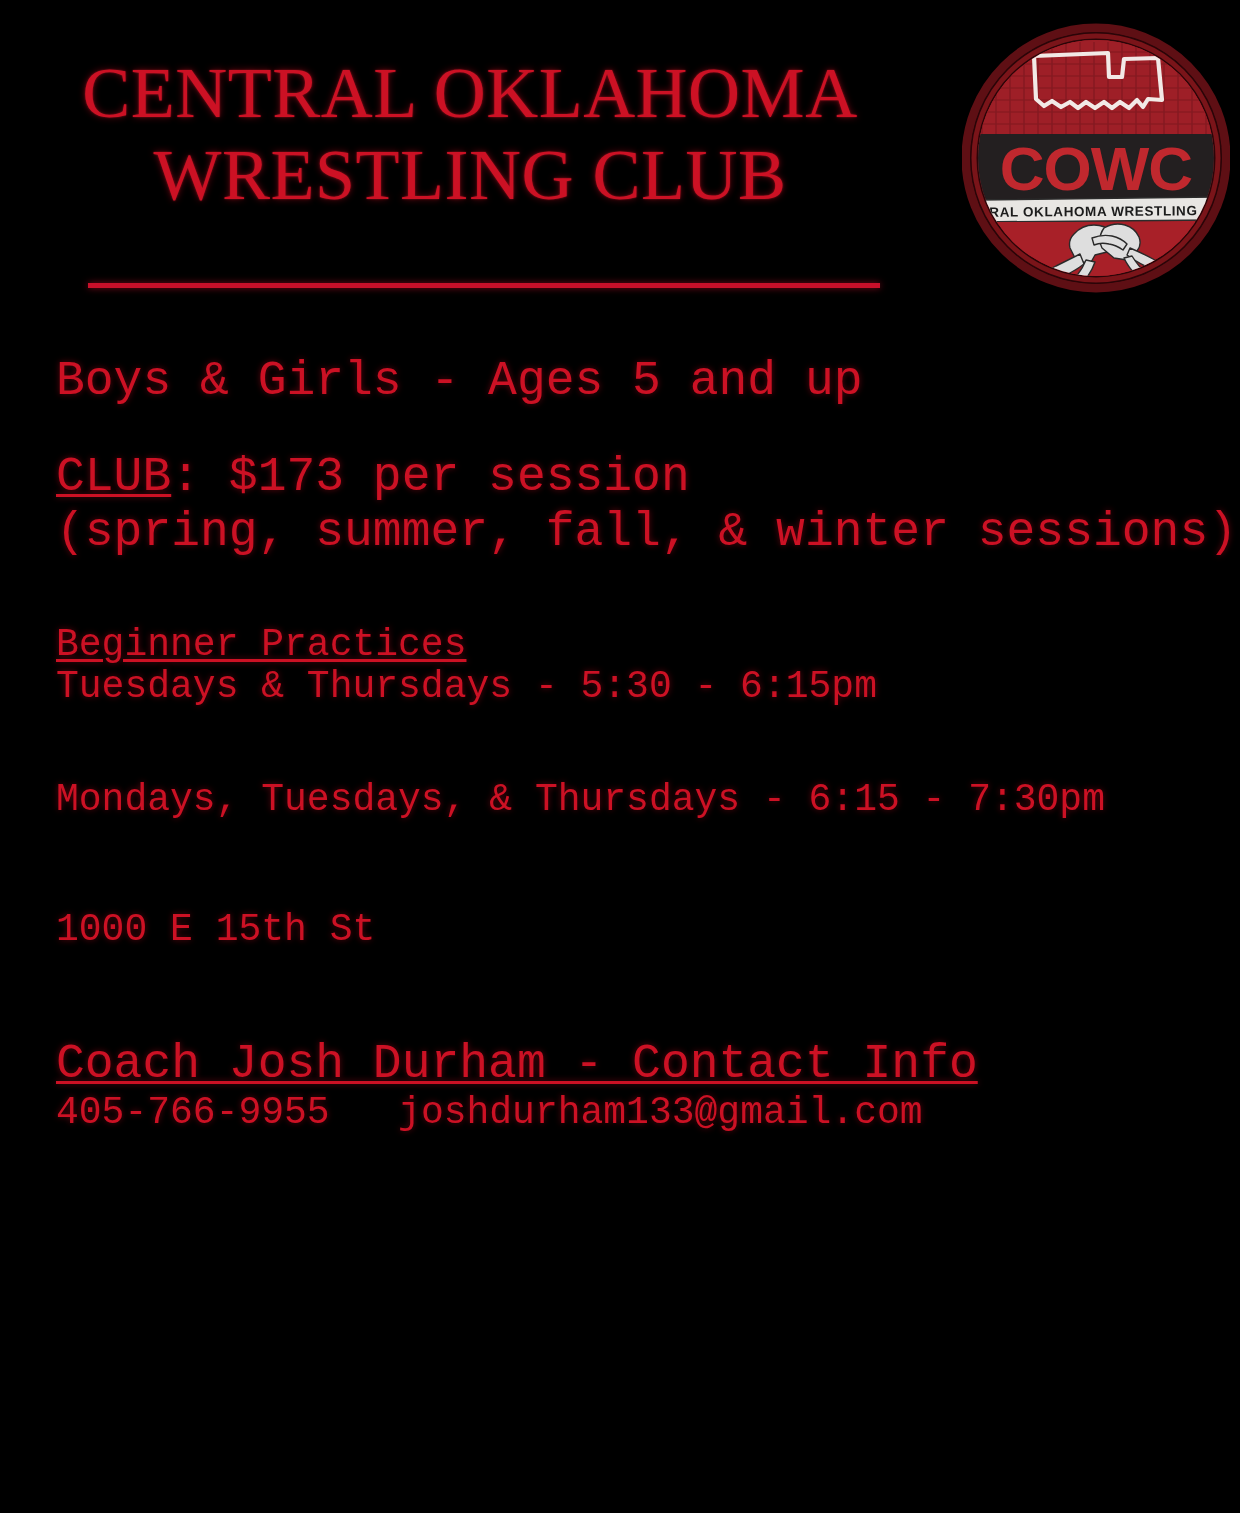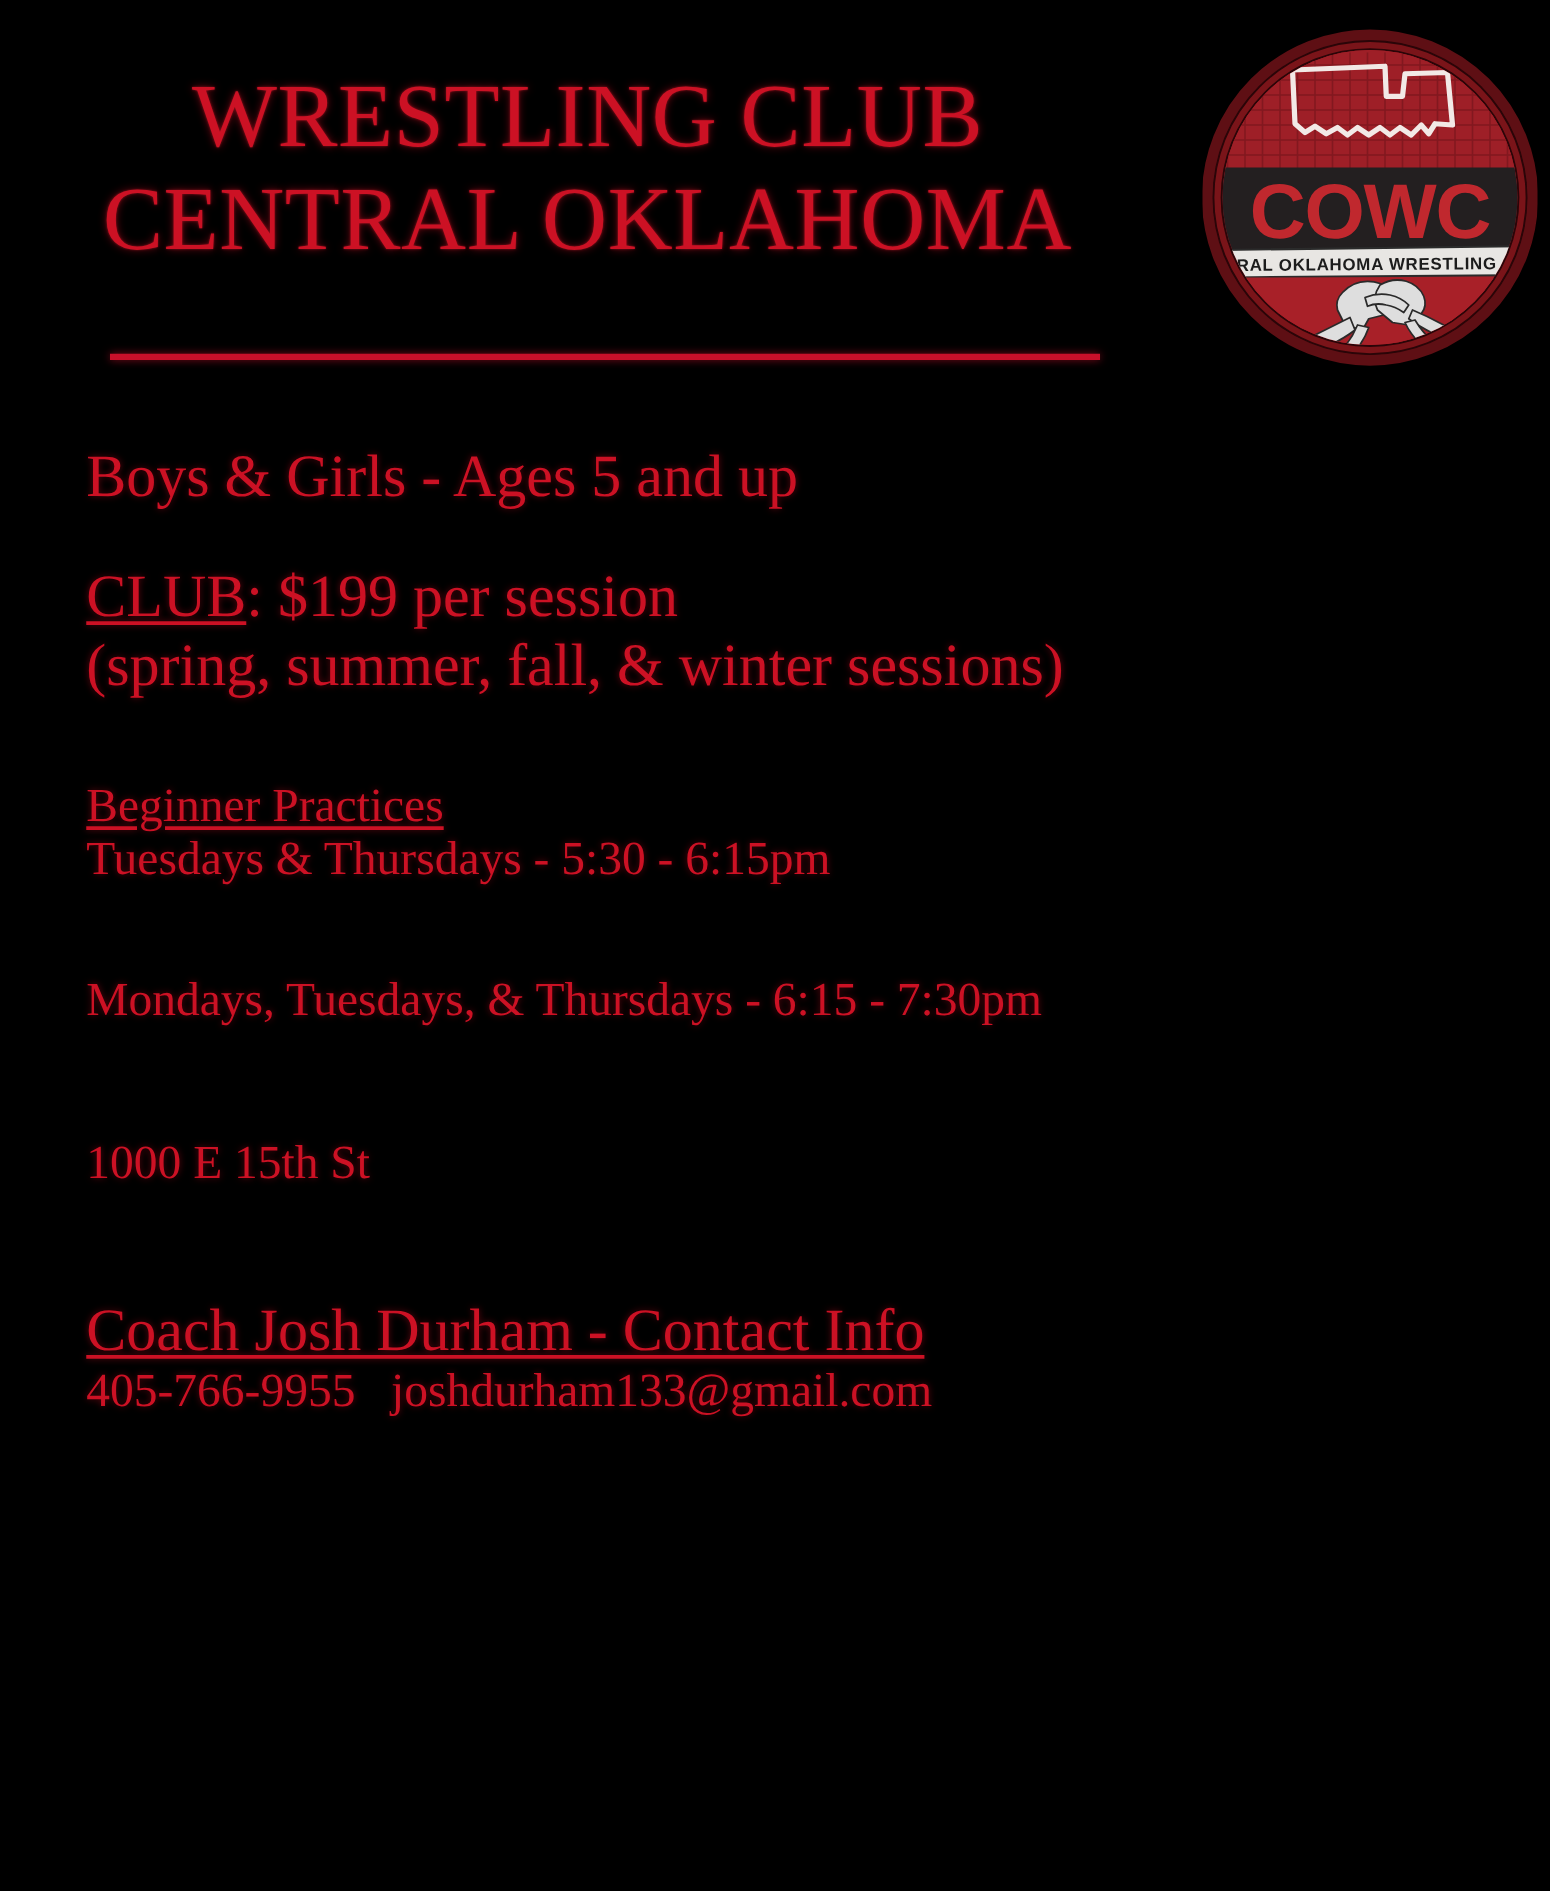--- a/index.html
+++ b/index.html
@@ -54,23 +54,24 @@
     left: 962px;
     top: 22px;
     width: 268px;
     height: 272px;
   }
   .logo svg { display: block; width: 100%; height: 100%; }
 
   
   .body-block {
     position: absolute;
-    left: 69px;
+    left: 56px;
     top: 355px;
     width: 1140px;
+    font-family: Liberation Mono, monospace;
   }
   .sect { margin: 0 0 0 0; }
 
   .red {
     color: #cc1124;
     text-shadow: 0 0 6px rgba(190,12,30,0.5);
   }
   .u { text-decoration: underline; text-decoration-thickness: 3px; text-underline-offset: 4px; }
 
   .line-lg {
@@ -94,22 +95,22 @@
   .gap-c { height: 70px; }
   .gap-d { height: 88px; }
   .gap-e { height: 86px; }
 </style>
 </head>
 <body>
 
 <div class="flyer">
 
   <div class="title-block">
+    <div class="title-line">CENTRAL OKLAHOMA</div>
     <div class="title-line">WRESTLING CLUB</div>
-    <div class="title-line">CENTRAL OKLAHOMA</div>
   </div>
 
   <div class="divider"></div>
 
   <div class="logo">
     <svg viewBox="0 0 268 272" xmlns="http://www.w3.org/2000/svg">
       <defs>
         <clipPath id="badgeClip">
           <circle cx="134" cy="136" r="118"></circle>
         </clipPath>
@@ -161,21 +162,21 @@
 
   <div class="body-block">
 
     <div class="sect">
       <div class="line-lg red">Boys &amp; Girls - Ages 5 and up</div>
     </div>
 
     <div class="gap-a"></div>
 
     <div class="sect">
-      <div class="line-lg red"><span class="u">CLUB</span><span>: $199 per session</span></div>
+      <div class="line-lg red"><span class="u">CLUB</span><span>: $173 per session</span></div>
       <div class="line-sm red">(spring, summer, fall, &amp; winter sessions)</div>
     </div>
 
     <div class="gap-b"></div>
 
     <div class="sect">
       <div class="line-md red u">Beginner Practices</div>
       <div class="line-md red">Tuesdays &amp; Thursdays - 5:30 - 6:15pm</div>
     </div>
 

